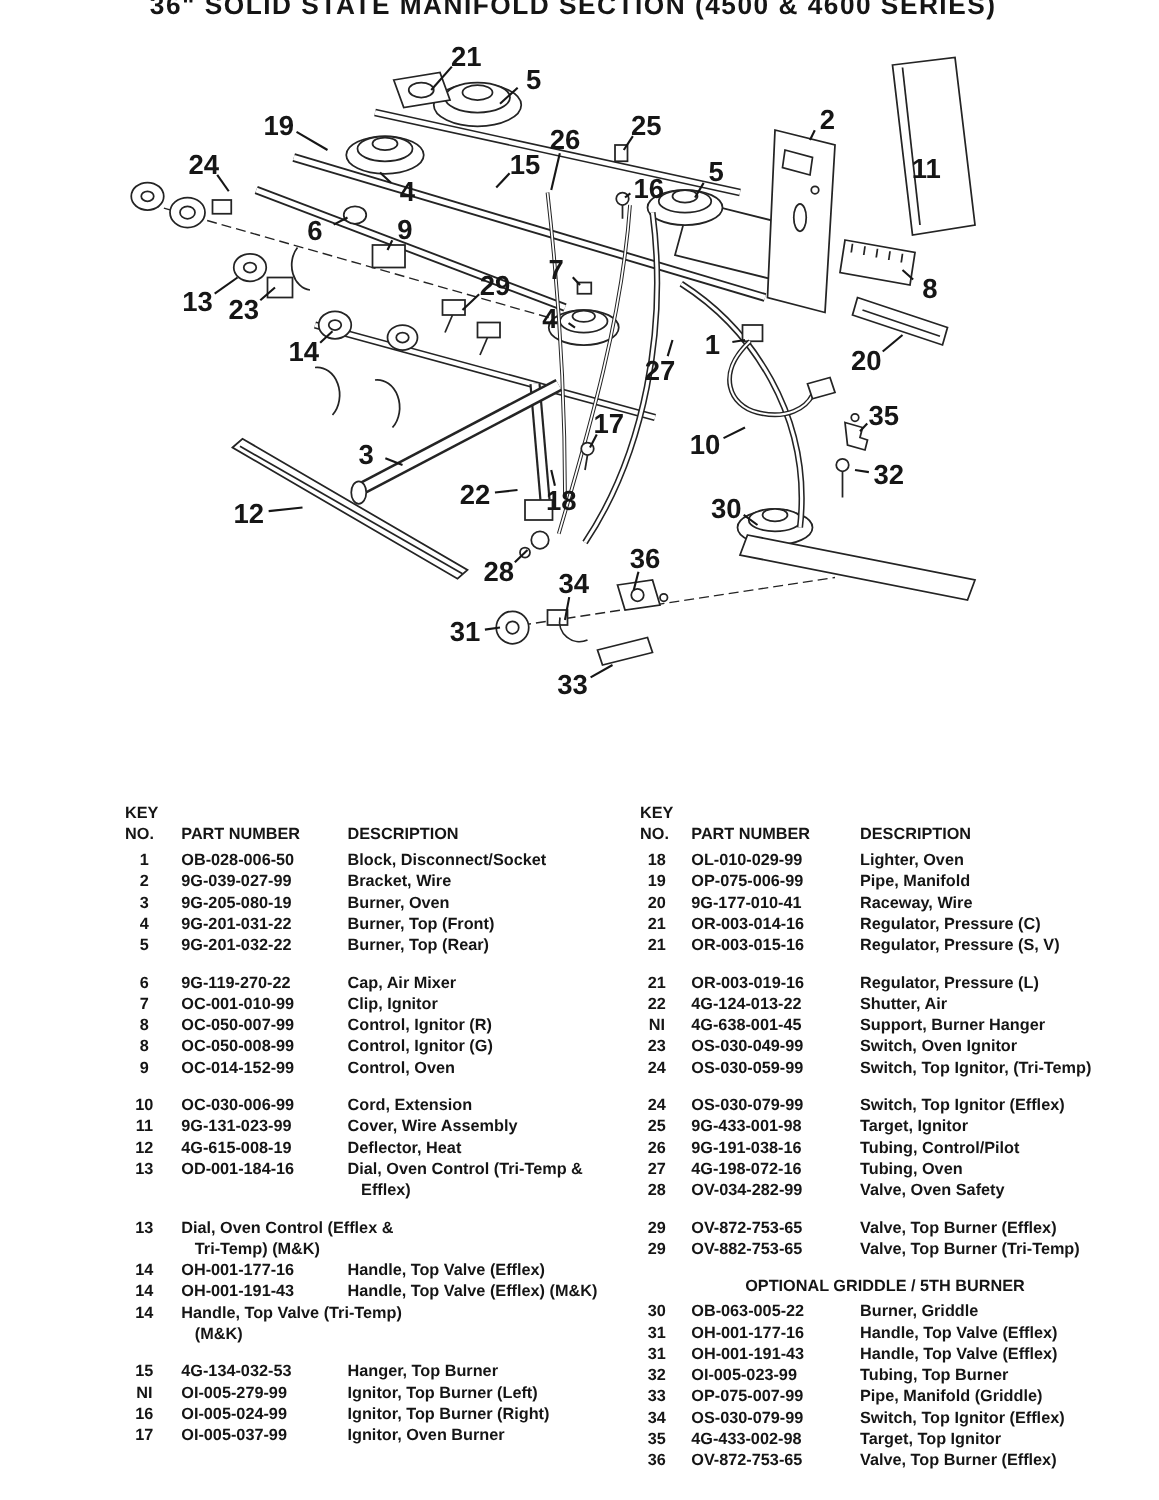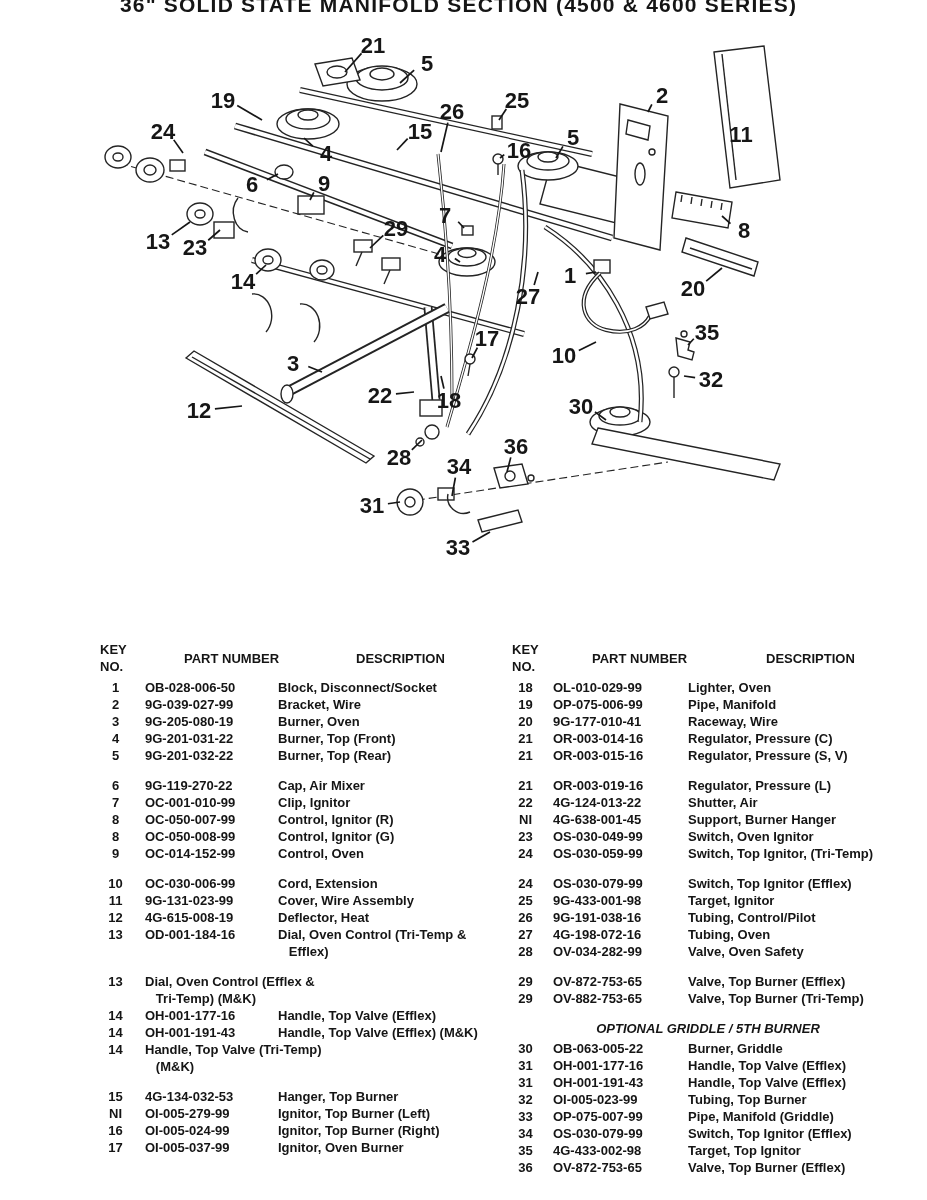--- a/index.html
+++ b/index.html
@@ -11,32 +11,32 @@
 
   .diagram{position:absolute;top:10px;left:0;}
   .diagram .art{stroke:#242424;fill:none;stroke-width:1.4px;}
   .callout{font-family:"Liberation Sans",sans-serif;font-weight:bold;font-size:22px;
            fill:#161616;text-anchor:middle;}
   .leader{stroke:#161616;stroke-width:1.7px;}
 
   .col{position:absolute;font-size:13px;font-weight:700;line-height:17px;}
   .col.left{left:100px;top:641px;width:392px;}
   .col.right{left:512px;top:641px;width:392px;}
-  .thead{display:flex;align-items:center;margin-bottom:4px;gap:39px;}
+  .thead{display:flex;align-items:flex-end;margin-bottom:4px;}
   .th.key{flex:0 0 45px;white-space:pre-line;}
   .th.part{flex:0 0 133px;}
   .th.desc{flex:1;}
   .group{margin-bottom:13px;}
   .row{display:flex;}
   .row .key{flex:0 0 45px;text-align:center;padding-right:14px;box-sizing:border-box;}
   .row .part{flex:0 0 133px;}
   .row .desc{flex:1;white-space:pre-wrap;}
   .col.right .row .key,.col.right .th.key{flex:0 0 41px;}
   .col.right .row .part,.col.right .th.part{flex:0 0 135px;}
-  .opt-header{text-align:center;margin:7px 0 3px 0;font-weight:bold;font-style:italic;}
+  .opt-header{text-align:center;margin:7px 0 3px 0;font-weight:bold;}
 </style>
 </head>
 <body>
 
 <div class="page">
 
   <h1 class="title">36" SOLID STATE MANIFOLD SECTION (4500 &amp; 4600 SERIES)</h1>
 
   <svg class="diagram" width="927" height="600" viewBox="0 0 927 600">
     <g class="art">

